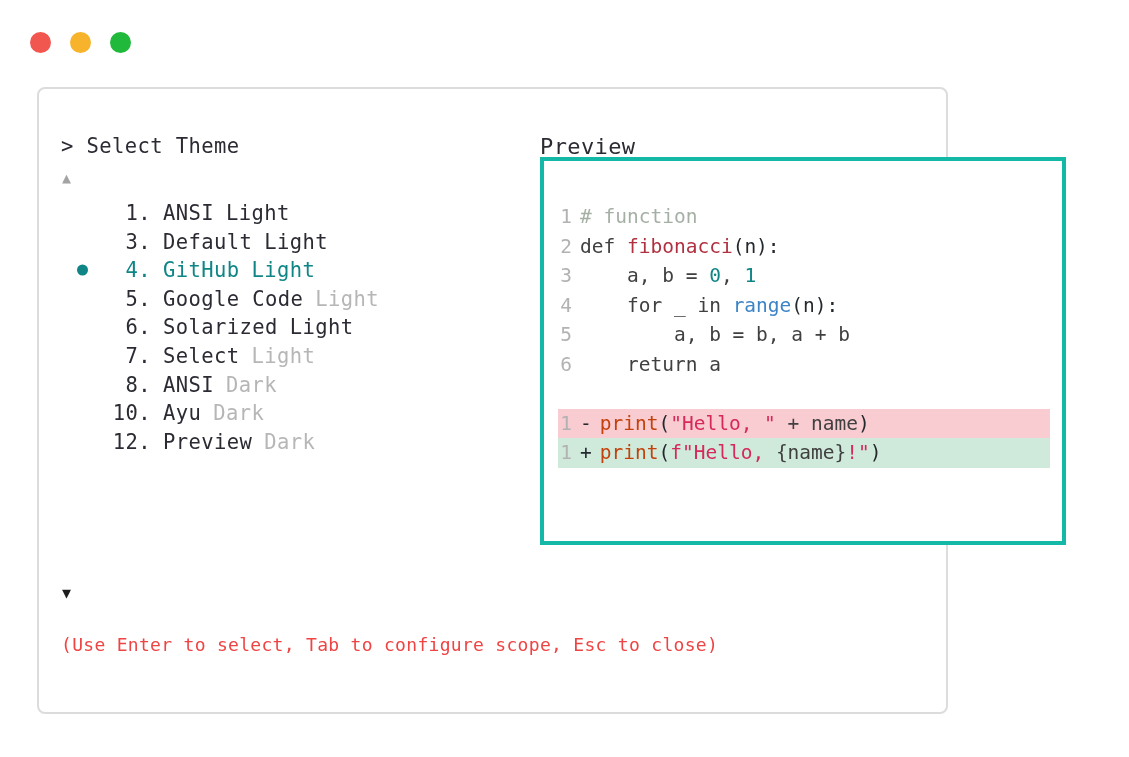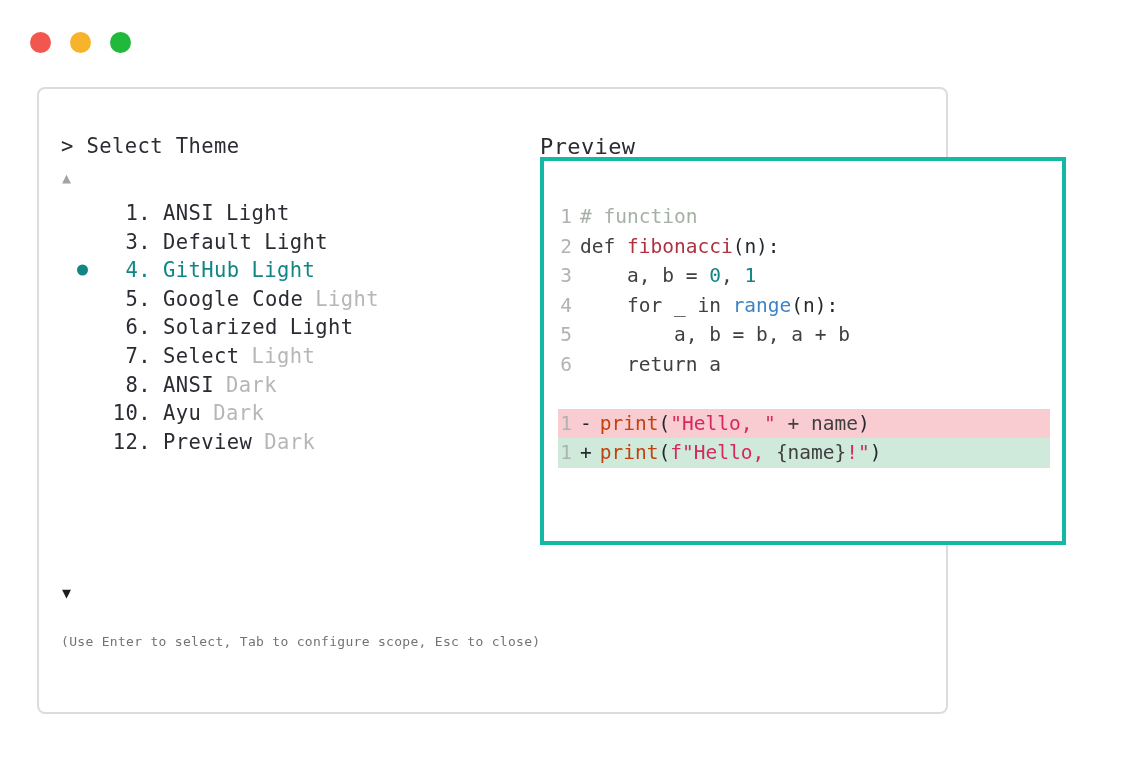--- a/index.html
+++ b/index.html
@@ -123,23 +123,23 @@
   .theme-row.selected .theme-index,
   .theme-row.selected .theme-name,
   .theme-row.selected .theme-variant {
     color: #0f8585;
   }
 
   .hint {
     position: absolute;
     left: 22px;
     top: 545px;
-    font-size: 13px;
+    font-size: 18px;
     letter-spacing: 0.3px;
-    color: #737373;
+    color: #ef4444;
     white-space: pre;
   }
 
   
   .right-col {
     position: absolute;
     left: 500px;
     top: 0;
     width: 530px;
   }

